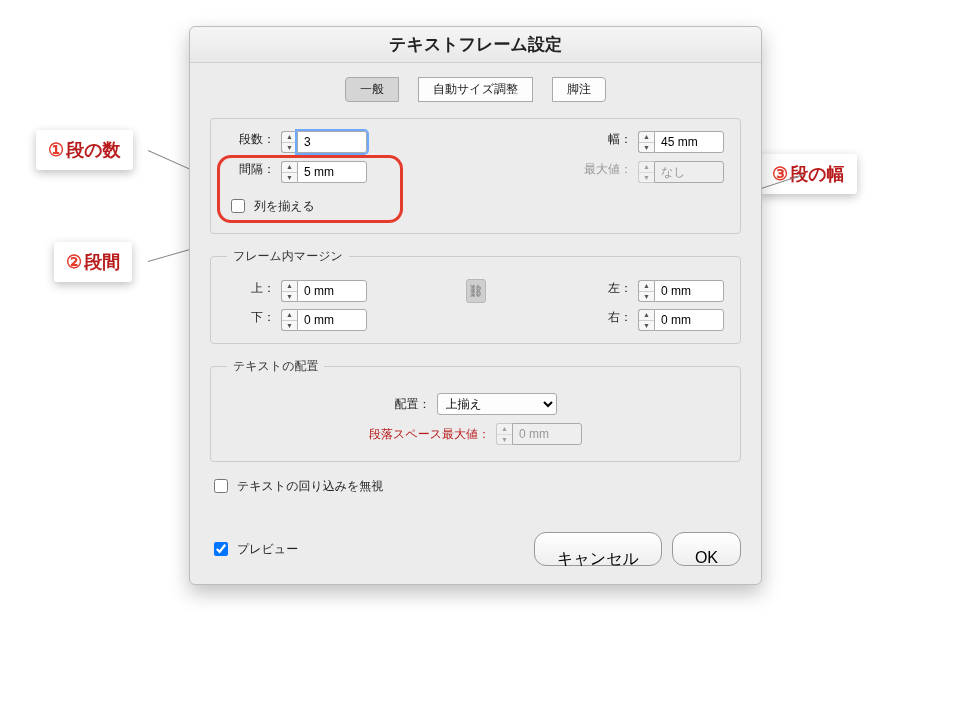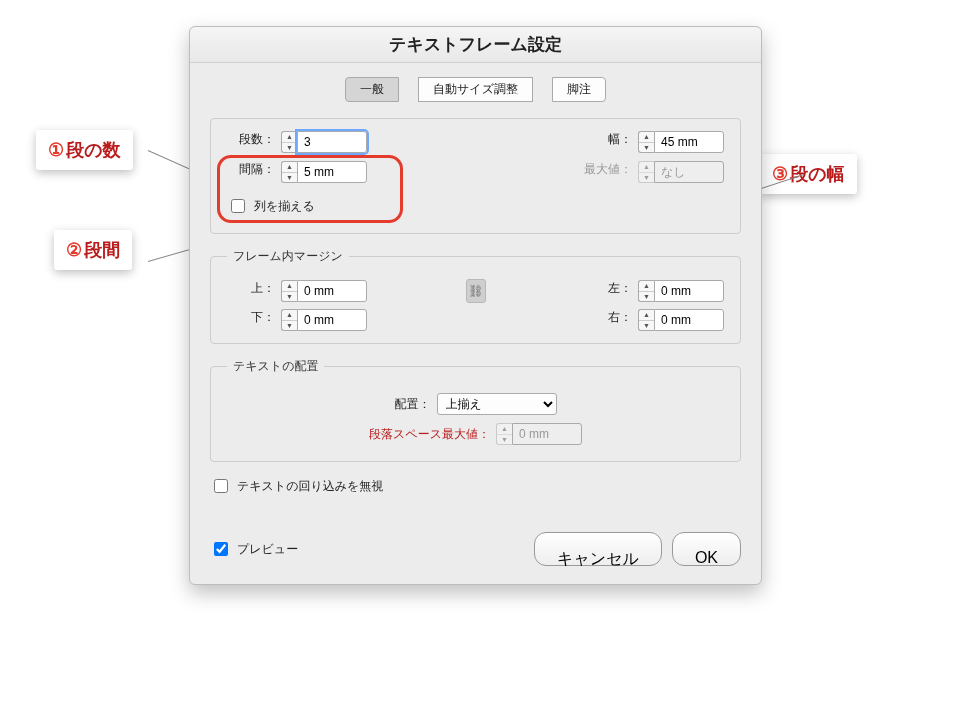--- a/index.html
+++ b/index.html
@@ -158,21 +158,21 @@
     display:flex; align-items:center; justify-content:space-between;
     margin-bottom:6px;
   }
 </style>
 </head>
 <body>
 
 <div class="callout" style="left:36px; top:130px;">
   <span class="num">①</span><span class="txt">段の数</span>
 </div>
-<div class="callout" style="left:54px; top:230px;font-family:Liberation Serif, serif;">
+<div class="callout" style="left:54px; top:242px;font-family:Liberation Serif, serif;">
   <span class="num">②</span><span class="txt">段間</span>
 </div>
 <div class="callout" style="left:760px; top:154px;">
   <span class="num">③</span><span class="txt">段の幅</span>
 </div>
 
 <div class="leader" style="left:148px; top:150px; width:90px; transform:rotate(24deg);"></div>
 <div class="leader" style="left:148px; top:261px; width:100px; transform:rotate(-16deg);"></div>
 <div class="leader" style="left:712px; top:204px; width:96px; transform:rotate(-18deg);"></div>
 

